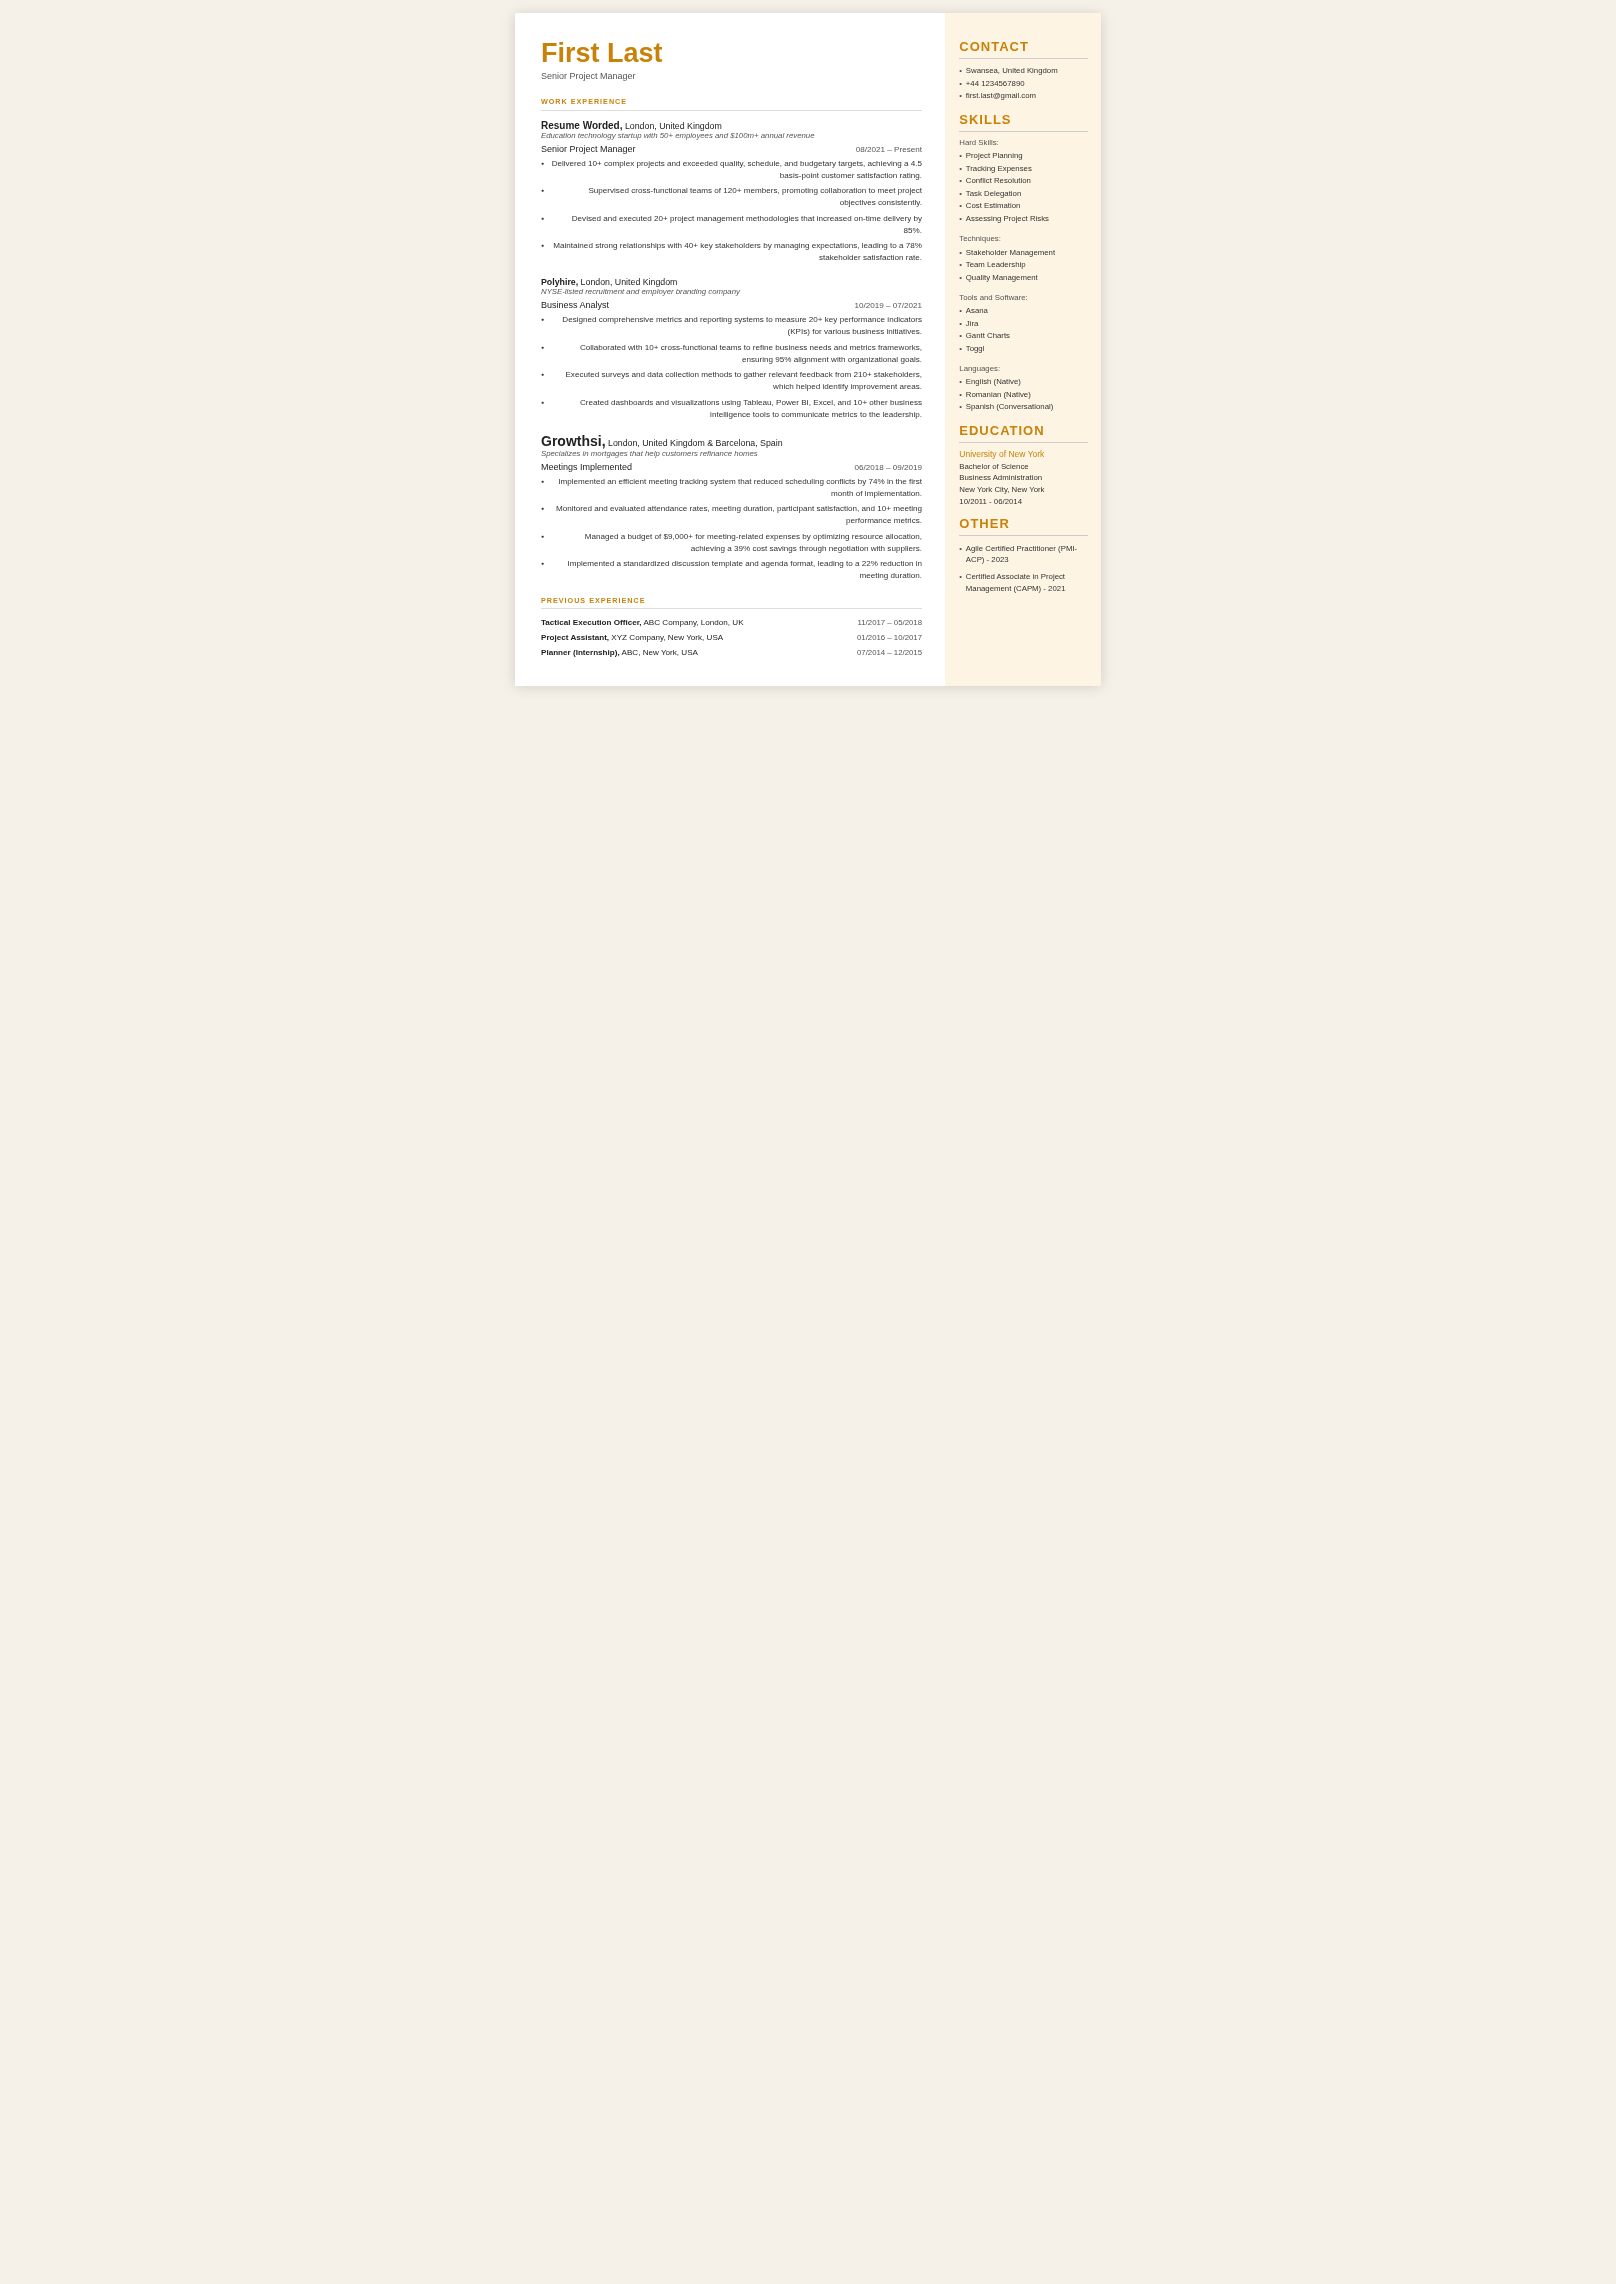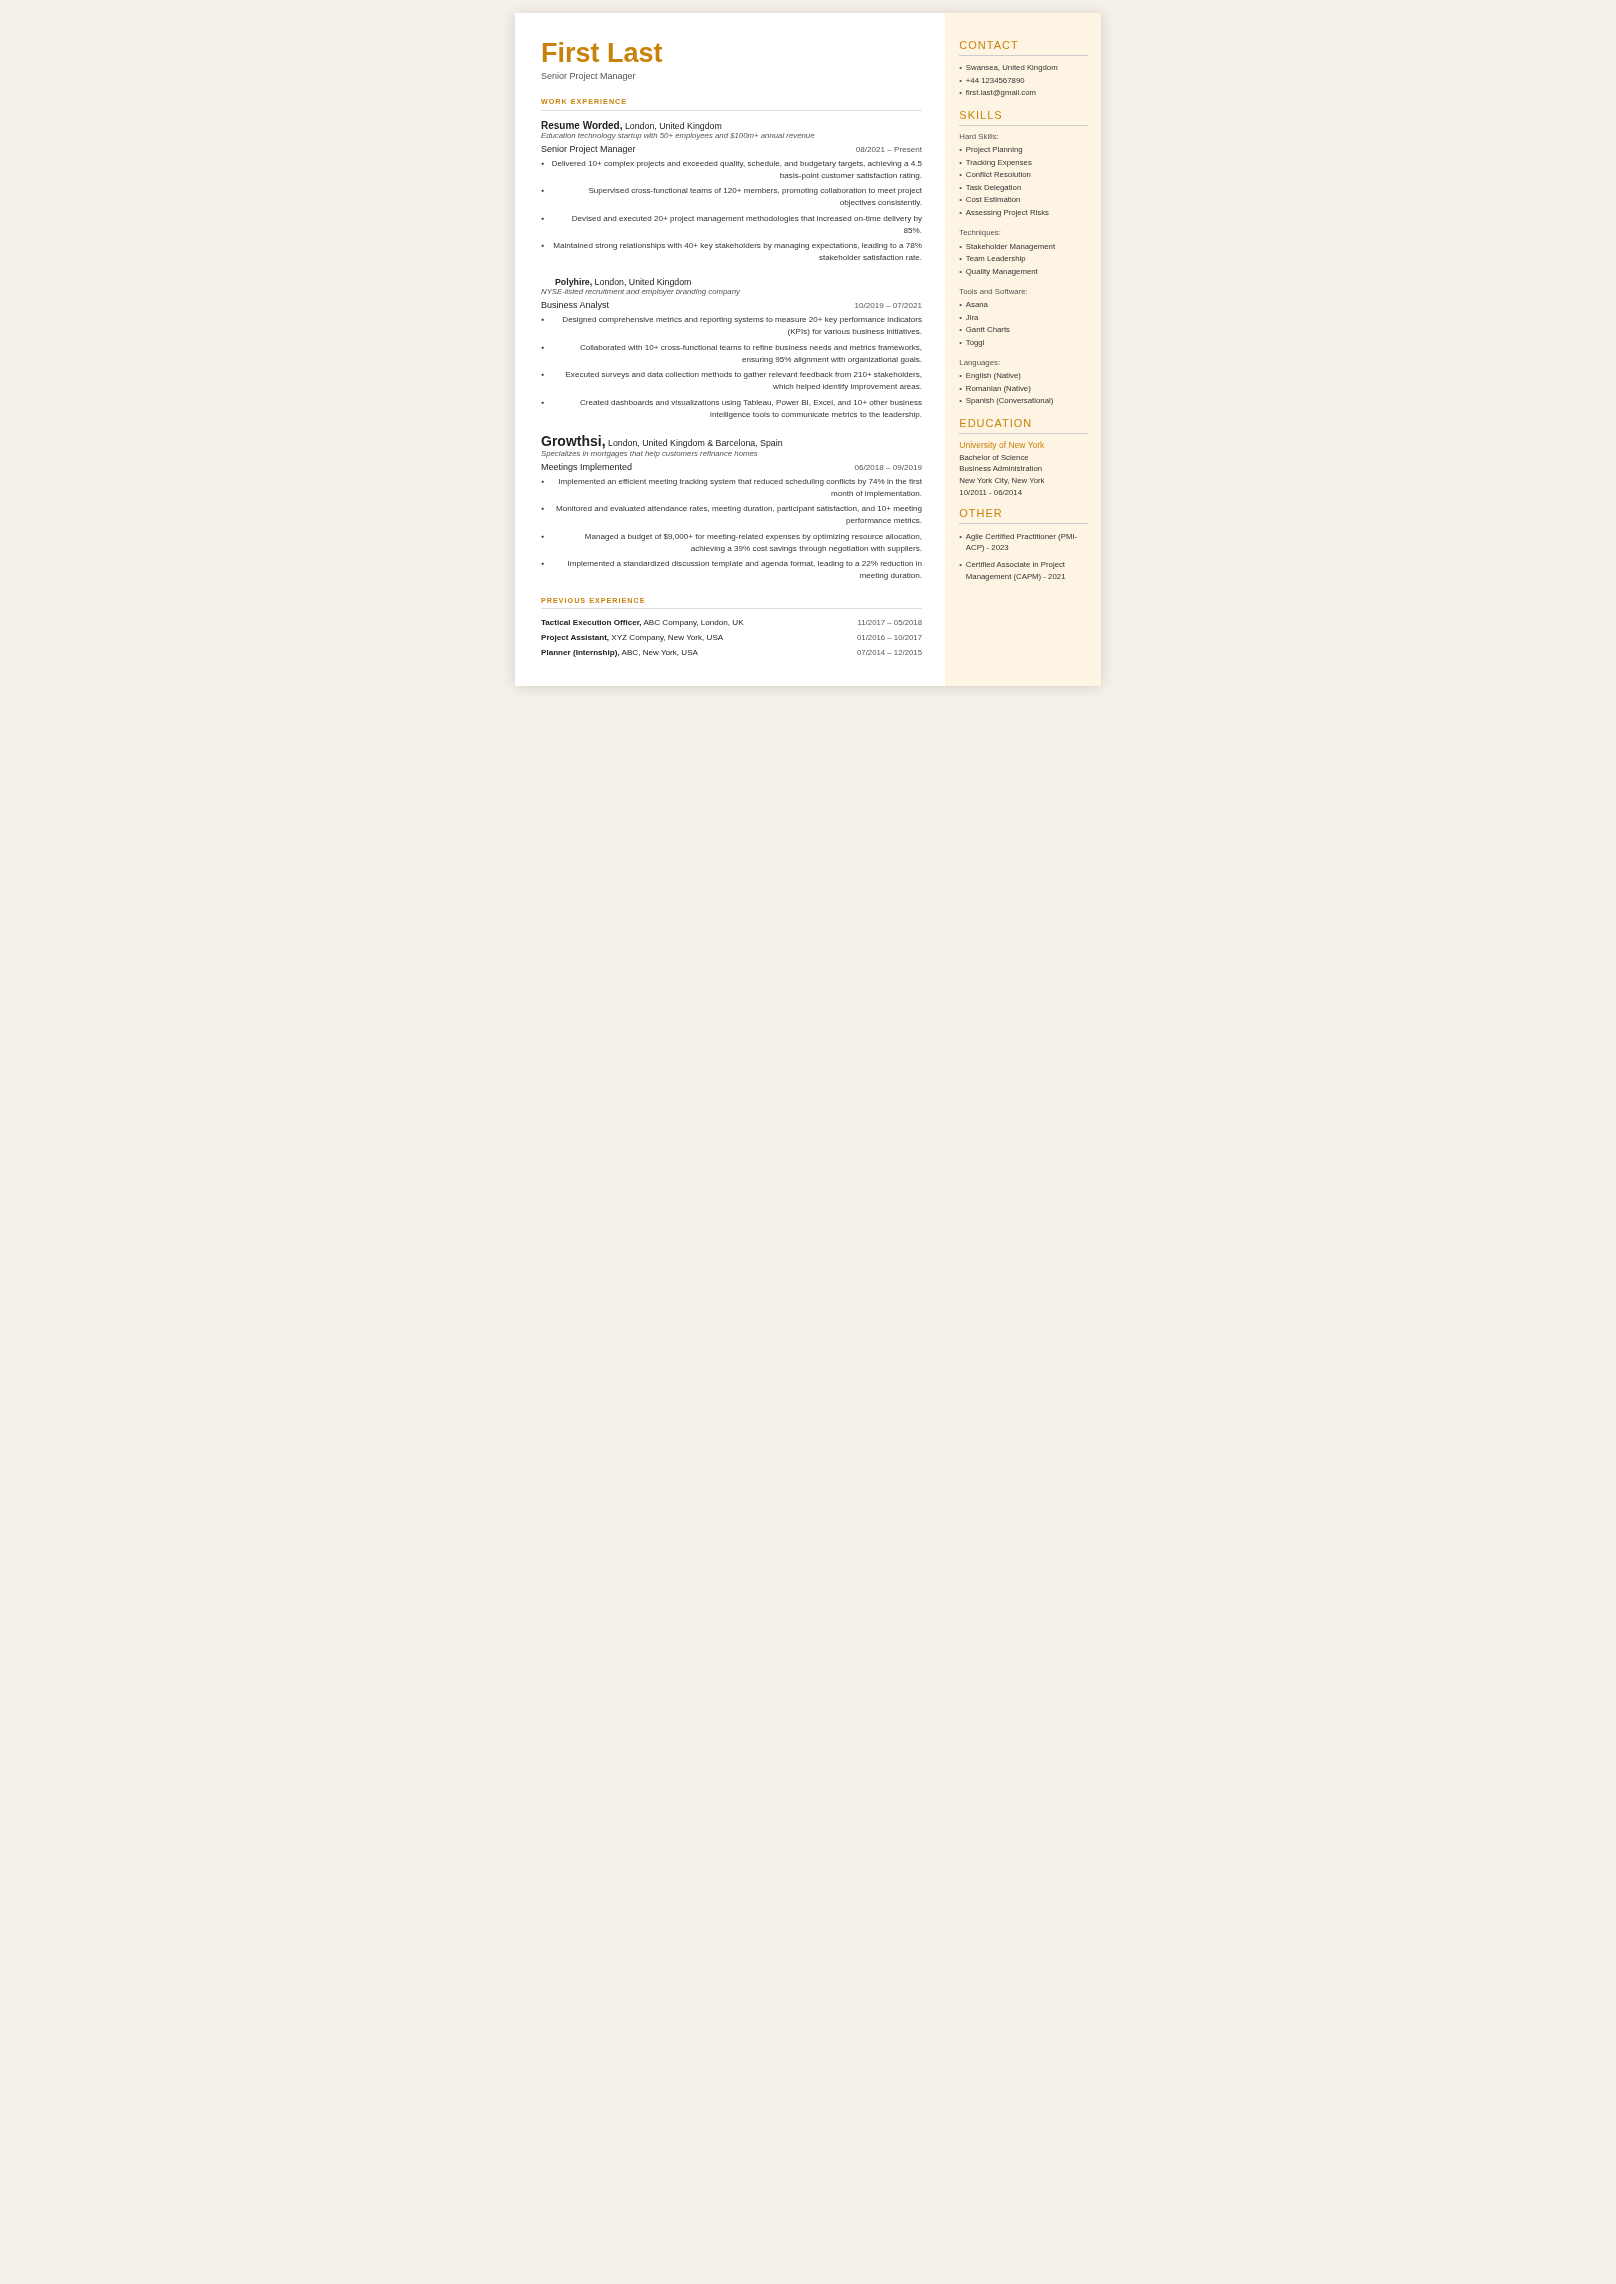--- a/index.html
+++ b/index.html
@@ -125,22 +125,22 @@
       white-space: nowrap;
     }
     
     .right-col {
       width: 156px;
       background: #fdf4e3;
       padding: 26px 13px 26px 14.3px;
       flex-shrink: 0;
     }
     .right-section-title {
-      font-size: 11px;
-      font-weight: normal;
+      font-size: 13px;
+      font-weight: bold;
       color: #c8820a;
       letter-spacing: 1px;
       text-transform: uppercase;
       margin-bottom: 3.9px;
       font-family: Arial, sans-serif;
     }
     .right-divider {
       border: none;
       border-top: 0.7px solid #ccc;
       margin-bottom: 6.5px;
@@ -231,21 +231,21 @@
       <ul class="bullet-list">
         <li>Delivered 10+ complex projects and exceeded quality, schedule, and budgetary targets, achieving a 4.5 basis-point customer satisfaction rating.</li>
         <li>Supervised cross-functional teams of 120+ members, promoting collaboration to meet project objectives consistently.</li>
         <li>Devised and executed 20+ project management methodologies that increased on-time delivery by 85%.</li>
         <li>Maintained strong relationships with 40+ key stakeholders by managing expectations, leading to a 78% stakeholder satisfaction rate.</li>
       </ul>
     </div>
 
     <div class="company-block">
       <div>
-        <span style="font-weight:bold;font-size:8.8px;font-family:Arial,sans-serif;color:#222;margin-left:14px;">Polyhire,</span><span style="font-size:8.8px;font-family:Arial,sans-serif;color:#222;"> London, United Kingdom</span>
+        <span style="font-weight:bold;font-size:8.8px;font-family:Arial,sans-serif;color:#222;">Polyhire,</span><span style="font-size:8.8px;font-family:Arial,sans-serif;color:#222;"> London, United Kingdom</span>
       </div>
       <div class="company-desc">NYSE-listed recruitment and employer branding company</div>
       <div class="job-row">
         <span class="job-title">Business Analyst</span>
         <span class="job-dates">10/2019 – 07/2021</span>
       </div>
       <ul class="bullet-list">
         <li>Designed comprehensive metrics and reporting systems to measure 20+ key performance indicators (KPIs) for various business initiatives.</li>
         <li>Collaborated with 10+ cross-functional teams to refine business needs and metrics frameworks, ensuring 95% alignment with organizational goals.</li>
         <li>Executed surveys and data collection methods to gather relevant feedback from 210+ stakeholders, which helped identify improvement areas.</li>

